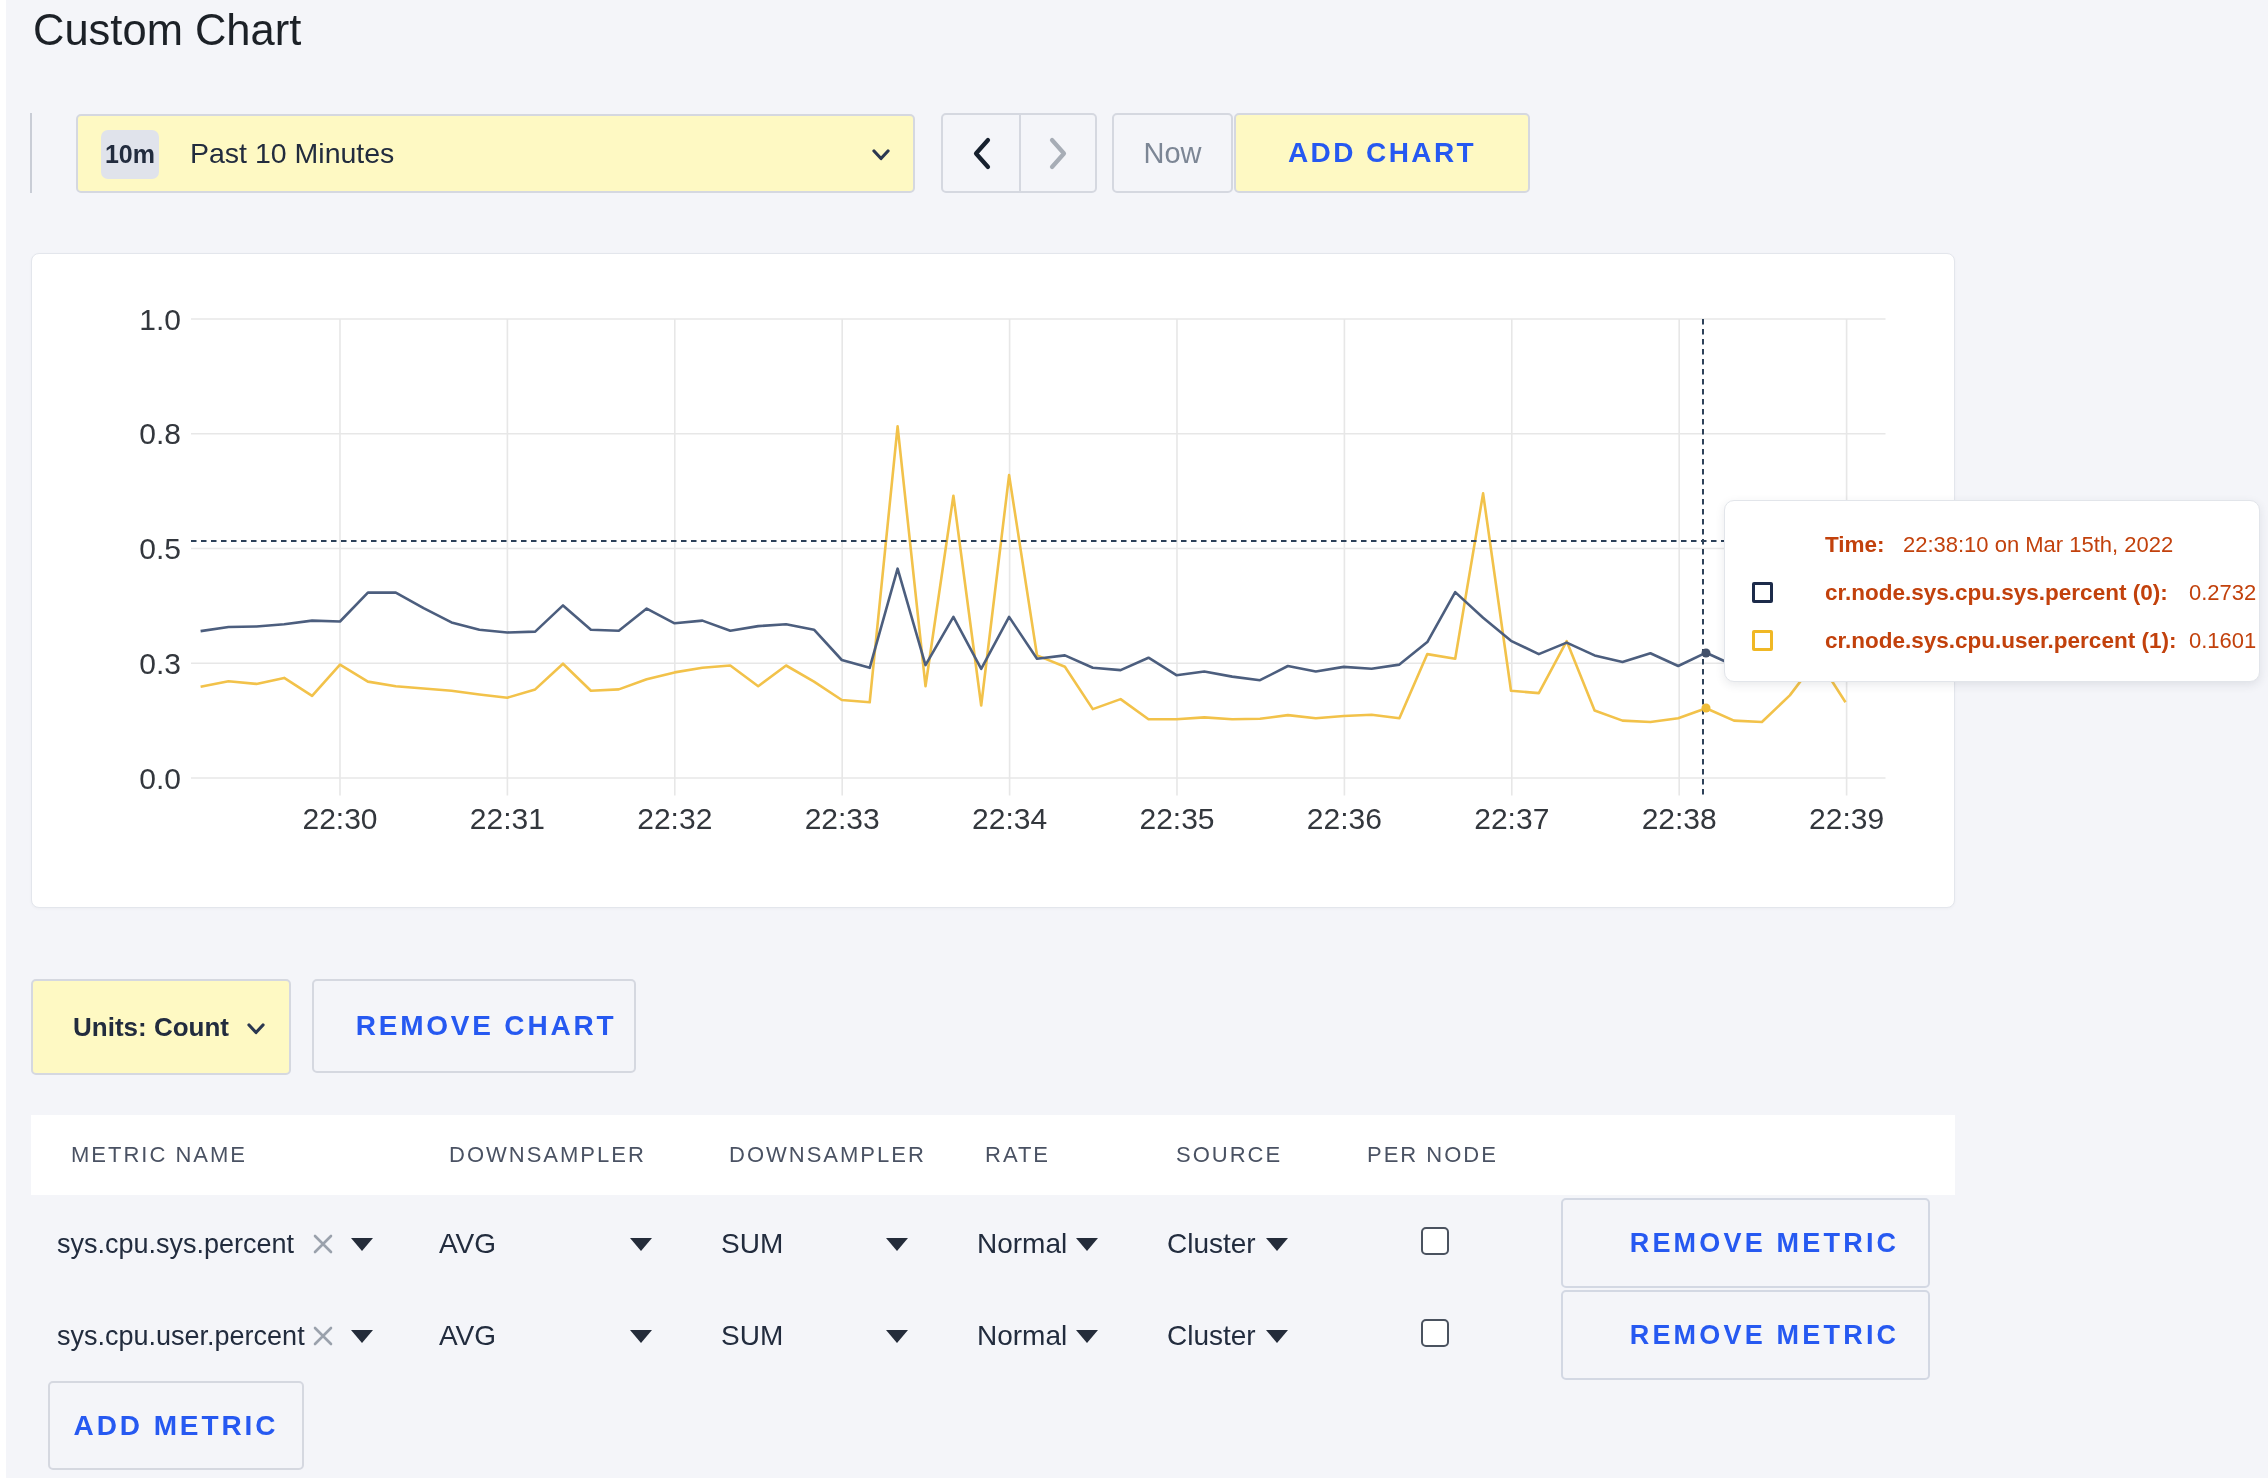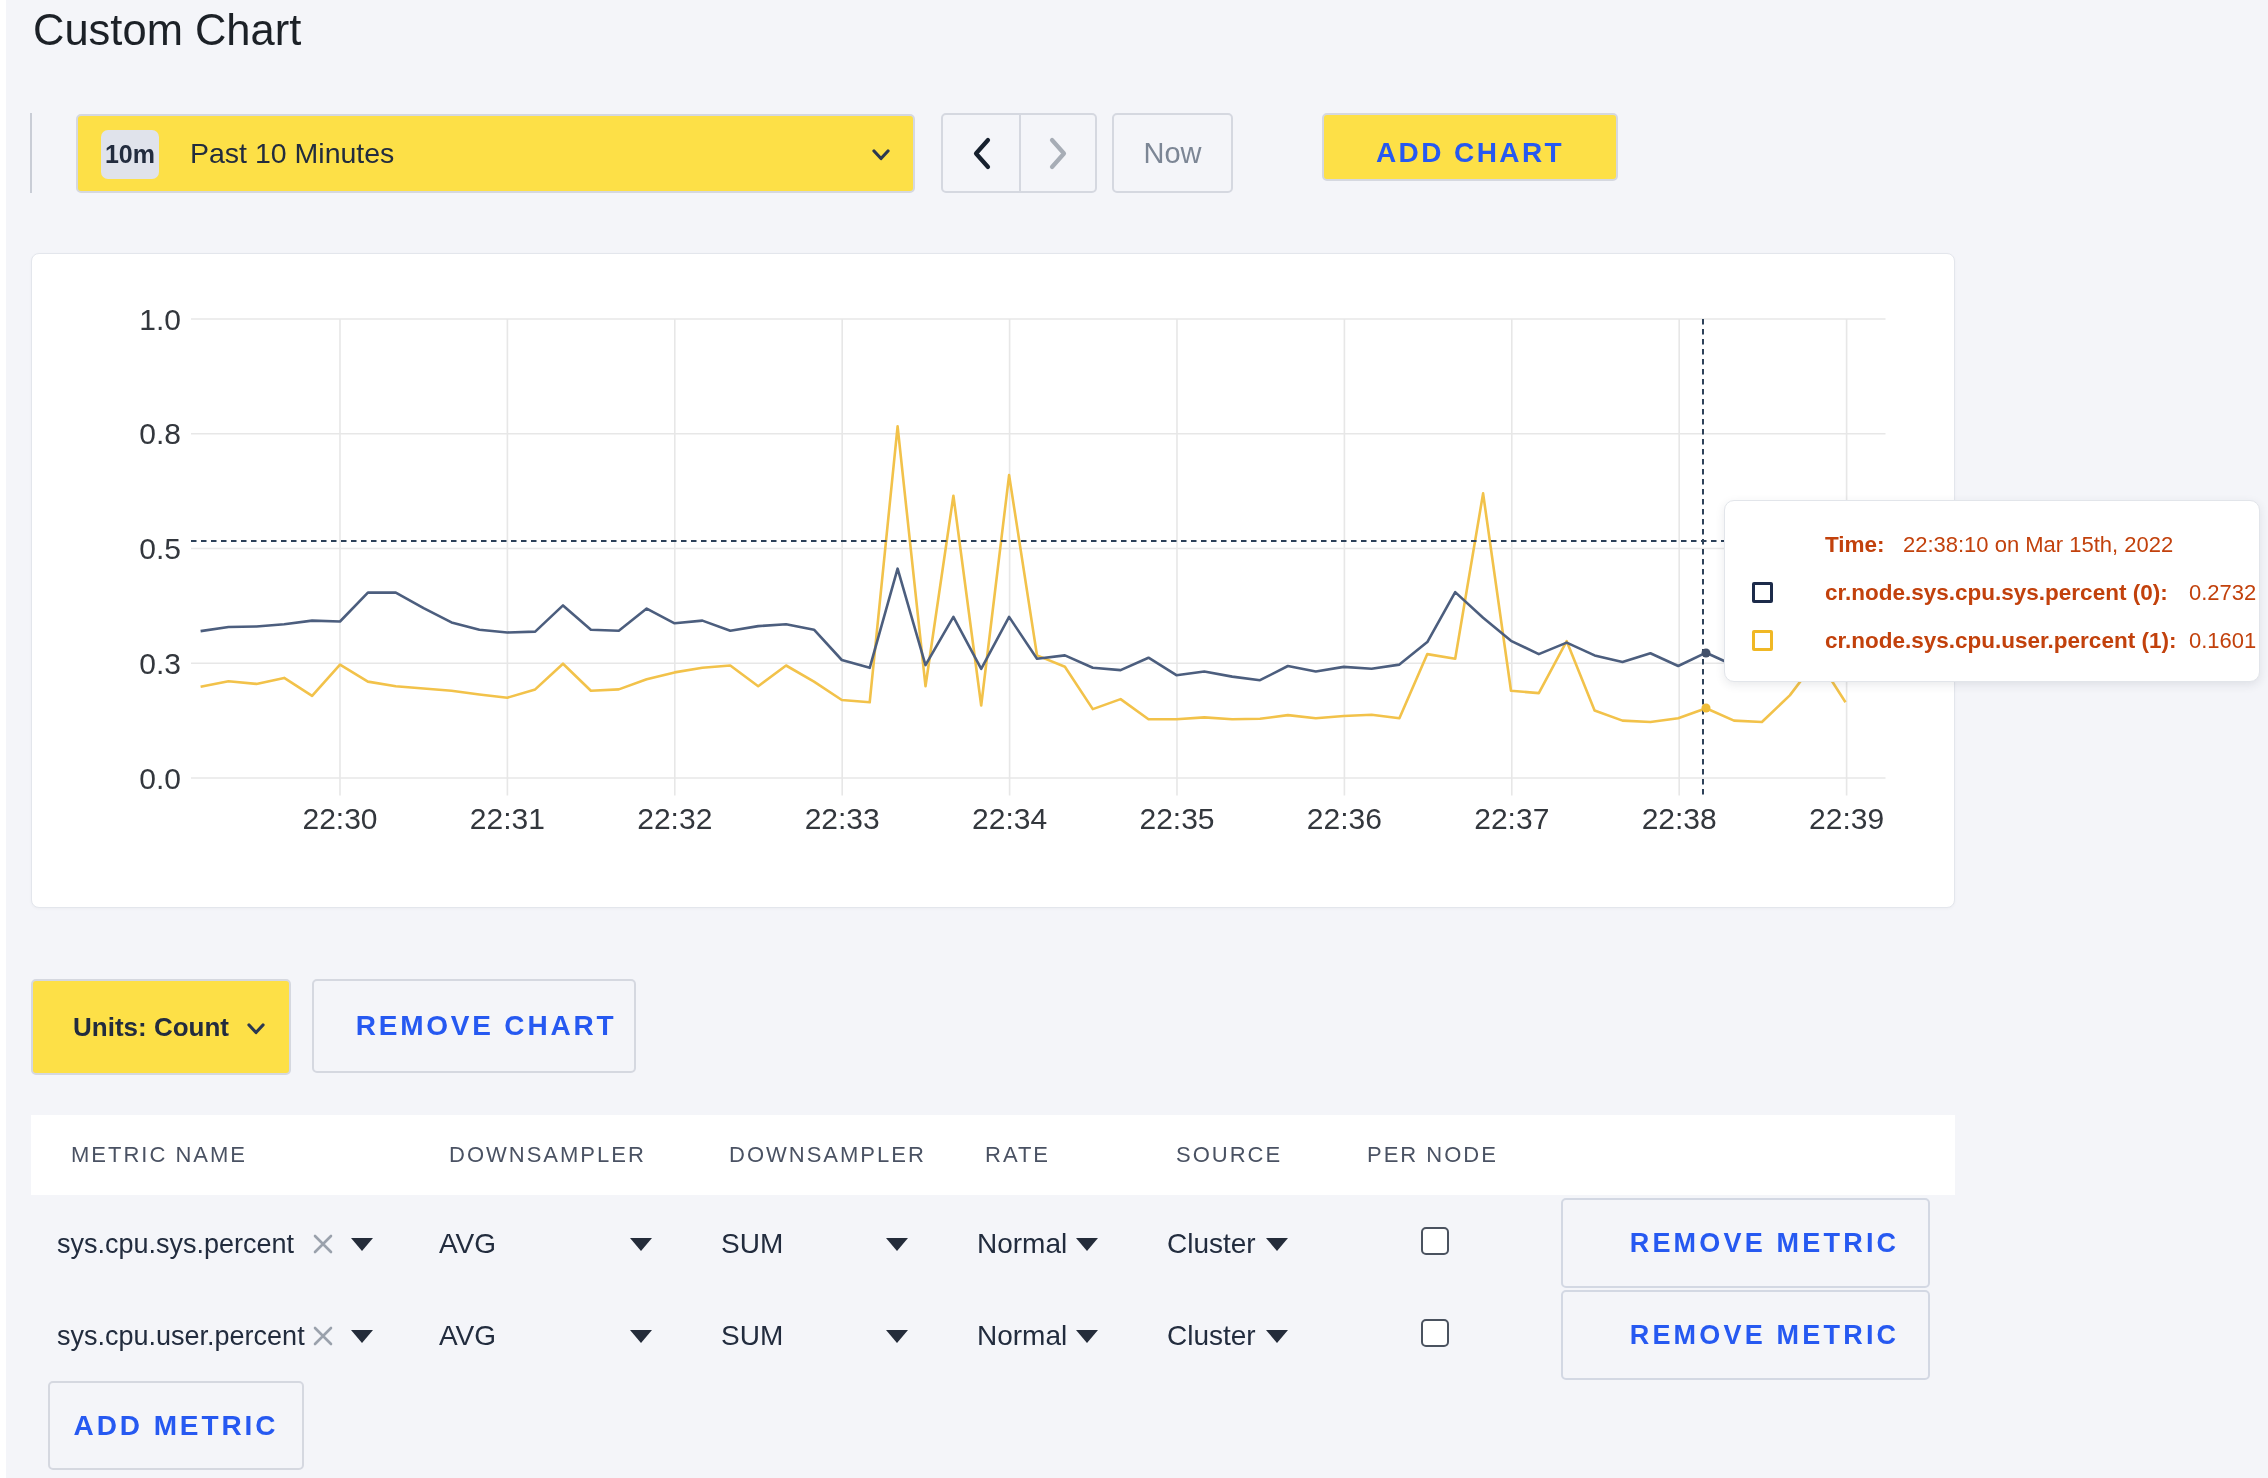--- a/index.html
+++ b/index.html
@@ -3,30 +3,30 @@
 <style>
 * { margin:0; padding:0; box-sizing:border-box; }
 html,body { width:2268px; height:1478px; }
 body { background:#f4f5f9; font-family:"Liberation Sans", sans-serif; position:relative; overflow:hidden; }
 .abs { position:absolute; }
 .t { position:absolute; white-space:nowrap; }
 .leftstrip { position:absolute; left:0; top:0; width:6px; height:1478px; background:#ffffff; }
 h1 { position:absolute; left:33px; top:6px; font-size:43.5px; font-weight:400; color:#1c2127; }
 .vdivider { position:absolute; left:30px; top:113px; width:2px; height:80px; background:#c9cdd6; }
 .box { position:absolute; border:2px solid #d5d8e0; border-radius:5px; }
-.white { background:#fde047; }
+.white { background:#fef9c3; }
 .timewin { left:76px; top:114px; width:839px; height:79px; }
 .badge { position:absolute; left:23px; top:14px; width:58px; height:49px; background:#e0e3eb; border-radius:7px;
          font-size:25px; font-weight:bold; color:#222c3e; text-align:center; line-height:49px; }
 .twlabel { left:112px; top:0; line-height:75px; font-size:28.5px; color:#222c3e; }
 .arrowgrp { left:941px; top:113px; width:156px; height:80px; }
 .arrowdiv { position:absolute; left:76px; top:0px; width:2px; height:76px; background:#d5d8e0; }
 .nowbtn { left:1112px; top:113px; width:121px; height:80px; font-size:29px; color:#7c8695; text-align:center; line-height:76px; }
 .blueb { color:#2659f1; font-weight:bold; text-align:center; }
-.addchart { left:1322px; top:113px; width:296px; height:68px; font-size:28px; letter-spacing:2.4px; line-height:76px; }
+.addchart { left:1234px; top:113px; width:296px; height:80px; font-size:28px; letter-spacing:2.4px; line-height:76px; }
 .panel { position:absolute; left:31px; top:253px; width:1924px; height:655px; background:#ffffff;
          border:1px solid #e3e6ec; border-radius:8px; box-shadow:0 1px 3px rgba(40,50,70,0.04); }
 .tooltip { position:absolute; left:1724px; top:500px; width:536px; height:182px; background:#ffffff;
            border:1px solid #e2e5ea; border-radius:10px; box-shadow:0 3px 10px rgba(40,50,70,0.10); }
 .ttrow { position:absolute; white-space:nowrap; font-size:22px; color:#c2410c; line-height:36px;margin-left:43px; }
 .ttrow b { font-size:22.5px; }
 .sq { position:absolute; width:21px; height:21px; border-radius:2px; }
 .units { left:31px; top:979px; width:260px; height:96px; }
 .unitslabel { left:40px; top:0; line-height:92px; font-size:26px; font-weight:bold; color:#222c3e; }
 .removechart { left:312px; top:979px; width:324px; height:94px; font-size:28px; letter-spacing:2.8px; line-height:90px; padding-left:24px; }

